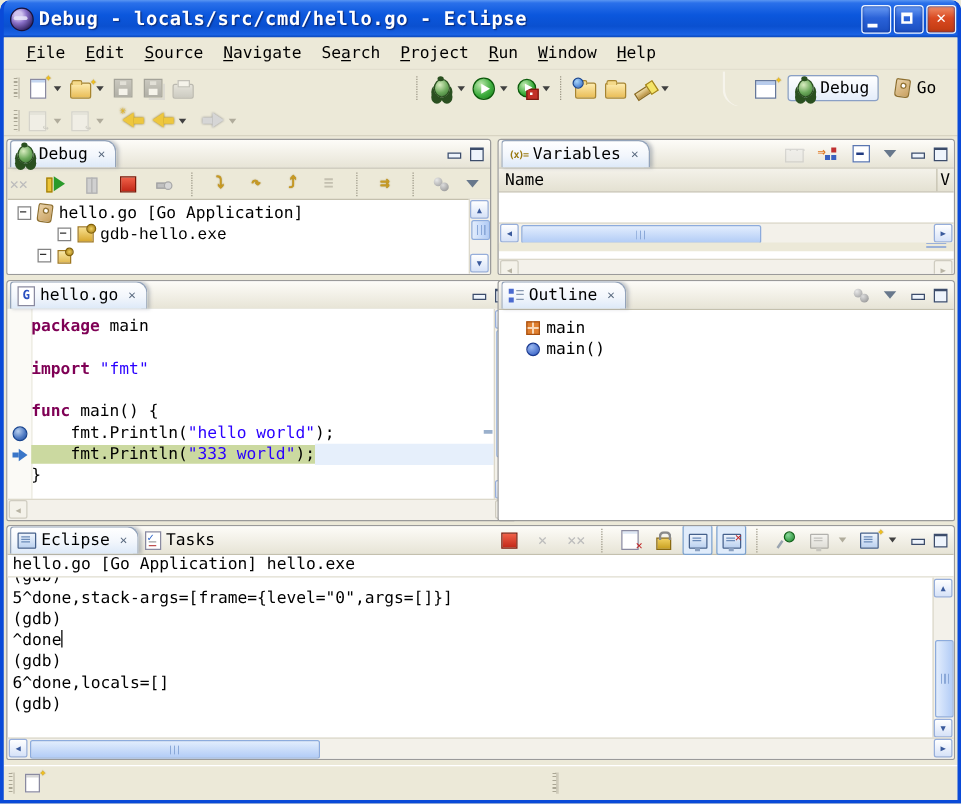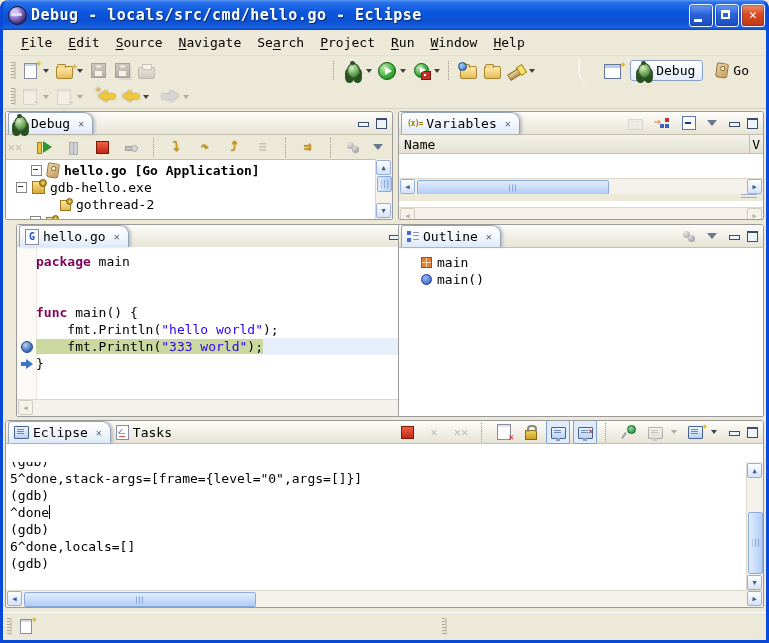--- a/index.html
+++ b/index.html
@@ -382,34 +382,29 @@
     <span class="tbtn">
         <span class="ic i-step">⇉</span>
       </span>
     <span class="tsep"></span>
     <span class="tbtn">
         <span class="ic i-circles"></span>
       </span>
     <span class="chev"></span>
   </div>
   <div class="tree" id="debug-tree" style="padding-top:2px">
-      <div class="tree-row" style="padding-left: 25px; font-weight: bold;">
+      <div class="tree-row" style="padding-left: 8px;">
         <span class="exp"></span>
         <span class="ic i-tag"></span>
         <span>hello.go [Go Application]</span>
       </div>
-      <div class="tree-row" style="padding-left: 10px;">
+      <div class="tree-row" style="padding-left: 40px; font-family: Liberation Mono, monospace;">
         <span class="exp"></span>
         <span class="ic i-proc"></span>
         <span>gdb-hello.exe</span>
-      </div>
-      <div class="tree-row" style="padding-left: 40px;">
-        <span class="exp-sp"></span>
-        <span class="ic i-thread"></span>
-        <span>gothread-2</span>
       </div>
       <div class="tree-row" style="padding-left: 24px;">
         <span class="exp"></span>
         <span class="ic i-thread"></span>
         <span></span>
       </div>
     </div>
   <div class="sbv" style="top:47px">
     <span class="sba" style="top:1px">▲</span>
     <span class="sbt" style="top:17px;height:14px"></span>
@@ -457,21 +452,21 @@
   </div>
   <div style="height:6px;background:#fff"></div>
   <div style="position:relative;height:16px">
     <div class="sbh" style="bottom:auto;top:0">
       <span class="sba dis" style="left:1px">◀</span>
       <span class="sba dis" style="left:auto;right:1px">▶</span>
     </div>
   </div>
 </div>
 
-<div class="panel" style="left:16px;top:224px;width:408px;height:193px">
+<div class="panel" style="left:5px;top:224px;width:408px;height:193px">
   <div class="tabrow">
     <span class="tab active">
       <span class="ic i-geditor"></span>
       <span>hello.go</span>
       <span class="closex">✕</span>
     </span>
     <span class="viewbar">
       <span class="vb vb-min"></span>
       <span class="vb vb-max"></span>
     </span>
@@ -487,20 +482,21 @@
           <span class="g-bp"></span>
         </span>
         <span class="code-gutter" style="top: 108px; position: absolute; left: 3px;">
           <span class="g-ip"></span>
         </span>
         <span class="code-gutter" style="top: 125px; position: absolute; left: 3px;"></span>
       </div>
     <div class="code-lines" id="code-lines">
         <div class="code-line"><span class="tok-keyword">package</span><span class="tok-plain"> main</span></div>
         <div class="code-line"></div>
+        <div class="code-line"><span class="tok-keyword">import</span><span class="tok-plain"> </span><span class="tok-string">"fmt"</span></div>
         <div class="code-line"></div>
         <div class="code-line"><span class="tok-keyword">func</span><span class="tok-plain"> main() {</span></div>
         <div class="code-line"><span class="tok-plain">    fmt.Println(</span><span class="tok-string">"hello world"</span><span class="tok-plain">);</span></div>
         <div class="code-line"><span class="hl-green"><span class="tok-plain">    fmt.Println(</span><span class="tok-string">"333 world"</span><span class="tok-plain">);</span></span><span class="hl-blue"></span></div>
         <div class="code-line"><span class="tok-plain">}</span></div>
       </div>
     <div class="ovr-mark" style="top:97px"></div>
     <div class="sbv">
       <span class="sba" style="top:1px">▲</span>
       <span class="sbt" style="top:17px;height:100px"></span>
@@ -588,20 +584,21 @@
         </span>
         <span class="dd dis"></span>
       <span class="tbtn">
           <span class="ic i-consoletab star"></span>
         </span>
         <span class="dd"></span>
       <span class="vb vb-min"></span>
       <span class="vb vb-max"></span>
     </span>
   </div>
+  <div class="console-label">hello.go [Go Application] hello.exe</div>
   <div class="console-text" id="console-lines">
       <div class="console-line clipped">(gdb)</div>
       <div class="console-line">5^done,stack-args=[frame={level="0",args=[]}]</div>
       <div class="console-line">(gdb)</div>
       <div class="console-line">^done<span class="caret"></span></div>
       <div class="console-line">(gdb)</div>
       <div class="console-line">6^done,locals=[]</div>
       <div class="console-line">(gdb)</div>
     </div>
   <div class="sbv" style="top:41px;bottom:16px">

